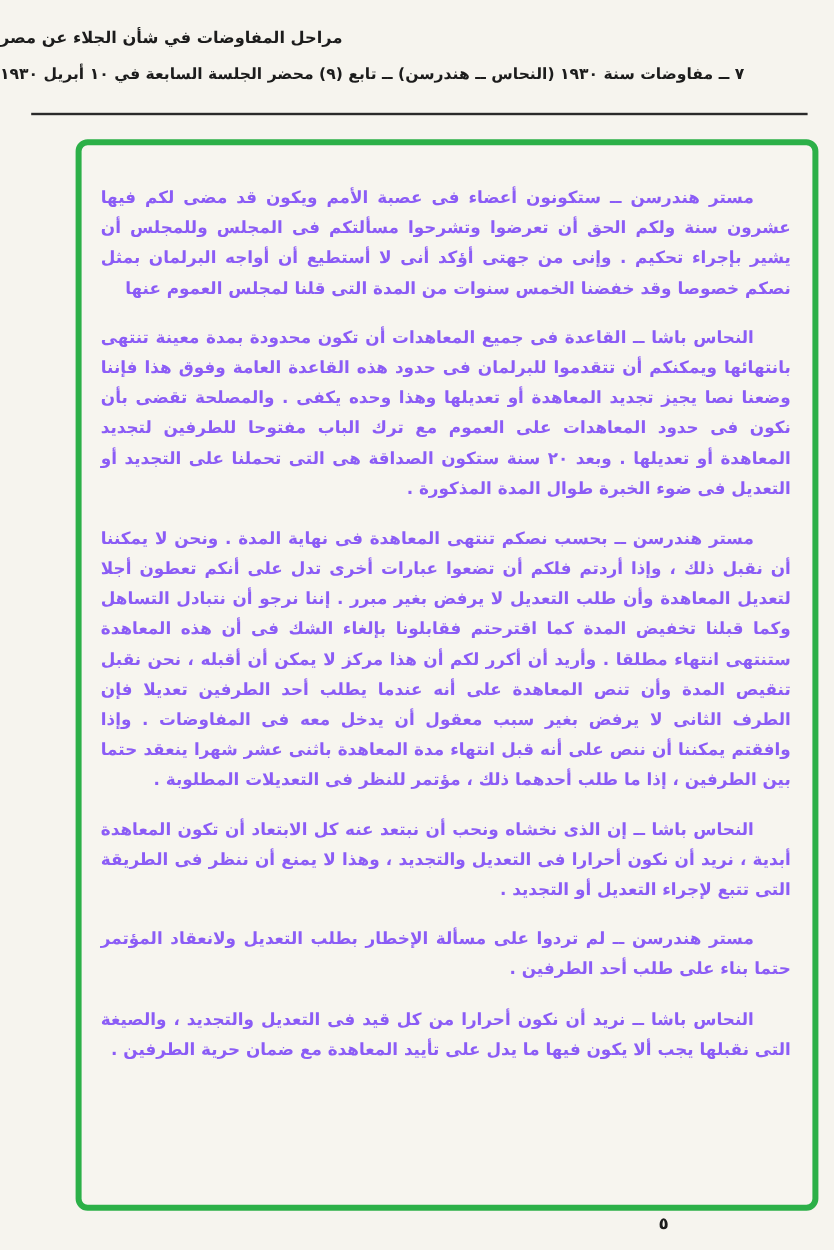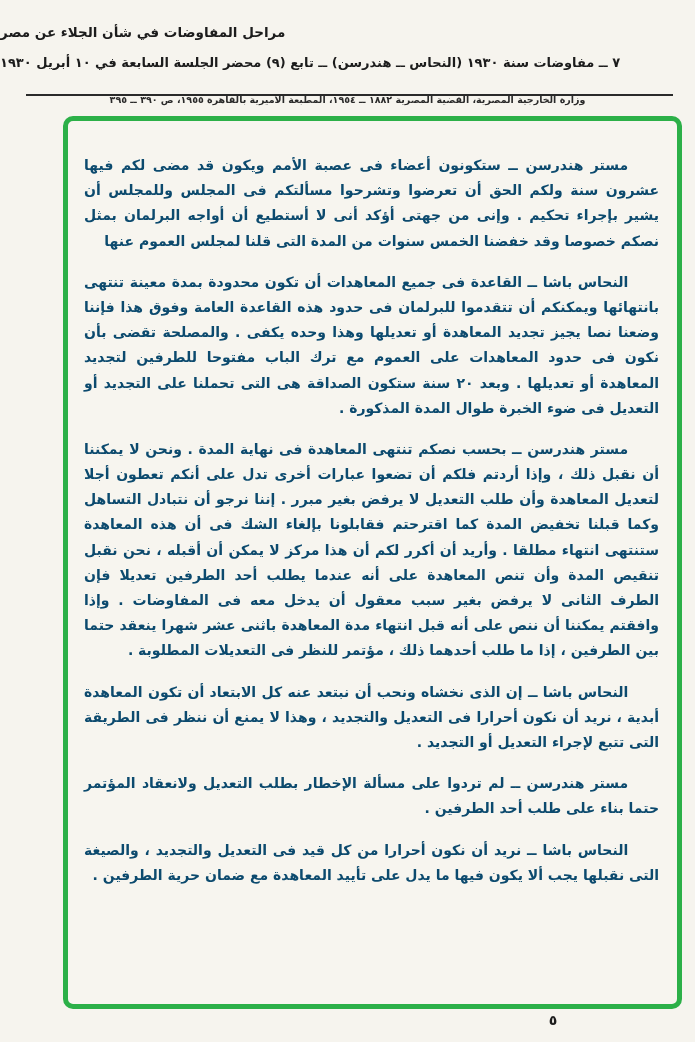--- a/index.html
+++ b/index.html
@@ -69,21 +69,21 @@
     background: #f7f5ef;
     padding: 32px 18px 0 16px;
   }
   .content-frame p {
     margin: 0 0 16px 0;
     font-size: 14px;
     font-weight: bold;
     line-height: 1.8;
     text-align: justify;
     text-indent: 2.2em;
-    color: #0c4a6e;
+    color: #8b5cf6;
   }
   .page-number {
     position: absolute;
     top: 1012px;
     left: 540px;
     width: 26px;
     text-align: center;
     font-size: 14px;
     font-weight: bold;
   }
@@ -92,21 +92,20 @@
 <body style="background: rgb(246, 244, 238);">
 
 <div class="page">
 
   <div class="doc-title">مراحل المفاوضات في شأن الجلاء عن مصر</div>
 
   <div class="doc-subtitle">٧ ــ مفاوضات سنة ١٩٣٠ (النحاس ــ هندرسن) ــ تابع (٩) محضر الجلسة السابعة في ١٠ أبريل ١٩٣٠</div>
 
   <hr class="header-rule">
 
-  <div class="doc-source">وزارة الخارجية المصرية، القضية المصرية ١٨٨٢ ــ ١٩٥٤، المطبعة الأميرية بالقاهرة ١٩٥٥، ص ٣٩٠ ــ ٣٩٥</div>
 
   <div class="content-frame" style="border-color: rgb(44, 176, 72);">
     <p>مستر هندرسن ــ ستكونون أعضاء فى عصبة الأمم ويكون قد مضى لكم فيها عشرون سنة ولكم الحق أن تعرضوا وتشرحوا مسألتكم فى المجلس وللمجلس أن يشير بإجراء تحكيم . وإنى من جهتى أؤكد أنى لا أستطيع أن أواجه البرلمان بمثل نصكم خصوصا وقد خفضنا الخمس سنوات من المدة التى قلنا لمجلس العموم عنها</p>
     <p>النحاس باشا ــ القاعدة فى جميع المعاهدات أن تكون محدودة بمدة معينة تنتهى بانتهائها ويمكنكم أن تتقدموا للبرلمان فى حدود هذه القاعدة العامة وفوق هذا فإننا وضعنا نصا يجيز تجديد المعاهدة أو تعديلها وهذا وحده يكفى . والمصلحة تقضى بأن نكون فى حدود المعاهدات على العموم مع ترك الباب مفتوحا للطرفين لتجديد المعاهدة أو تعديلها . وبعد ٢٠ سنة ستكون الصداقة هى التى تحملنا على التجديد أو التعديل فى ضوء الخبرة طوال المدة المذكورة .</p>
     <p>مستر هندرسن ــ بحسب نصكم تنتهى المعاهدة فى نهاية المدة . ونحن لا يمكننا أن نقبل ذلك ، وإذا أردتم فلكم أن تضعوا عبارات أخرى تدل على أنكم تعطون أجلا لتعديل المعاهدة وأن طلب التعديل لا يرفض بغير مبرر . إننا نرجو أن نتبادل التساهل وكما قبلنا تخفيض المدة كما اقترحتم فقابلونا بإلغاء الشك فى أن هذه المعاهدة ستنتهى انتهاء مطلقا . وأريد أن أكرر لكم أن هذا مركز لا يمكن أن أقبله ، نحن نقبل تنقيص المدة وأن تنص المعاهدة على أنه عندما يطلب أحد الطرفين تعديلا فإن الطرف الثانى لا يرفض بغير سبب معقول أن يدخل معه فى المفاوضات . وإذا وافقتم يمكننا أن ننص على أنه قبل انتهاء مدة المعاهدة باثنى عشر شهرا ينعقد حتما بين الطرفين ، إذا ما طلب أحدهما ذلك ، مؤتمر للنظر فى التعديلات المطلوبة .</p>
     <p>النحاس باشا ــ إن الذى نخشاه ونحب أن نبتعد عنه كل الابتعاد أن تكون المعاهدة أبدية ، نريد أن نكون أحرارا فى التعديل والتجديد ، وهذا لا يمنع أن ننظر فى الطريقة التى تتبع لإجراء التعديل أو التجديد .</p>
     <p>مستر هندرسن ــ لم تردوا على مسألة الإخطار بطلب التعديل ولانعقاد المؤتمر حتما بناء على طلب أحد الطرفين .</p>
     <p>النحاس باشا ــ نريد أن نكون أحرارا من كل قيد فى التعديل والتجديد ، والصيغة التى نقبلها يجب ألا يكون فيها ما يدل على تأييد المعاهدة مع ضمان حرية الطرفين .</p>
   </div>
 

